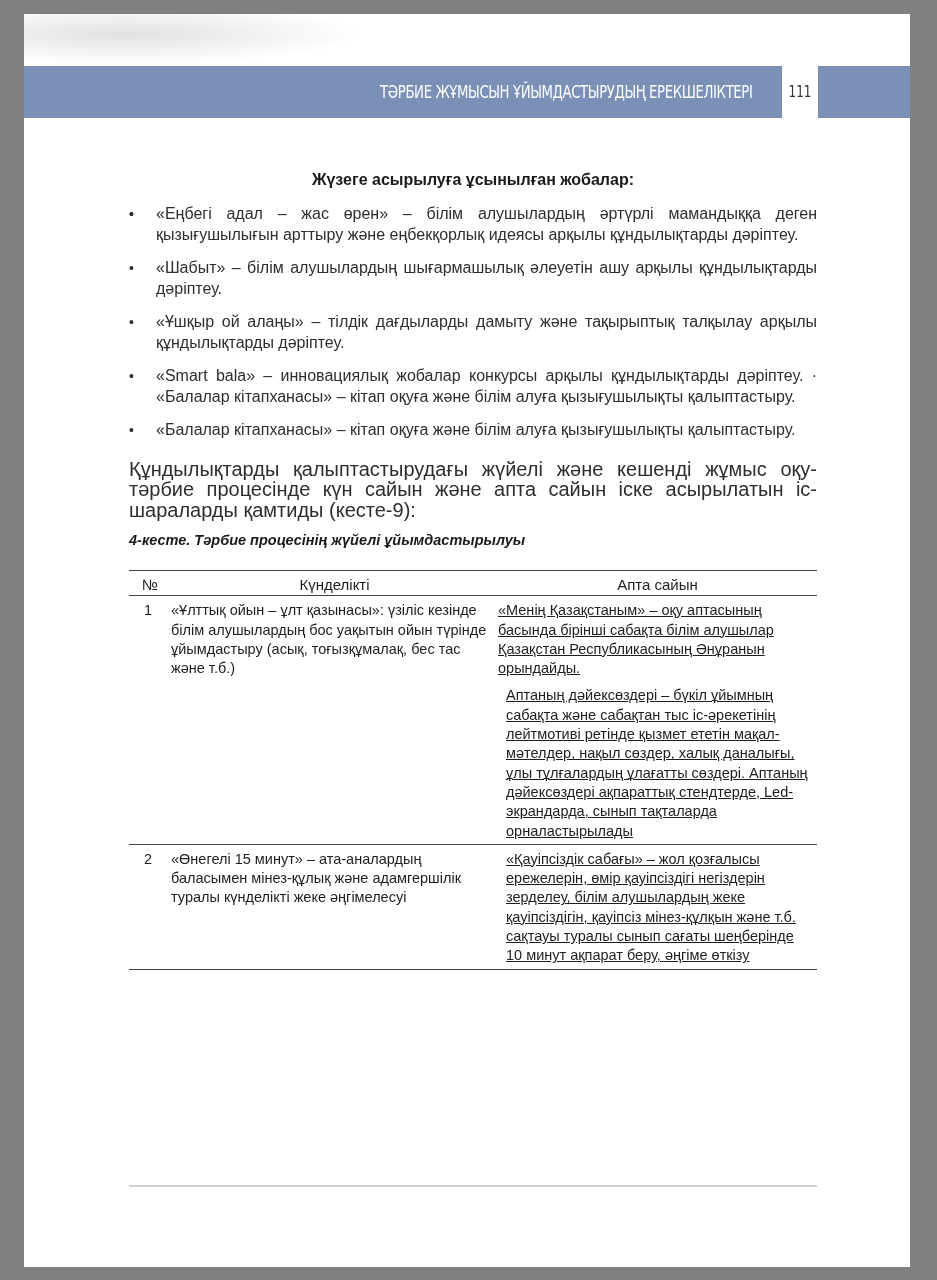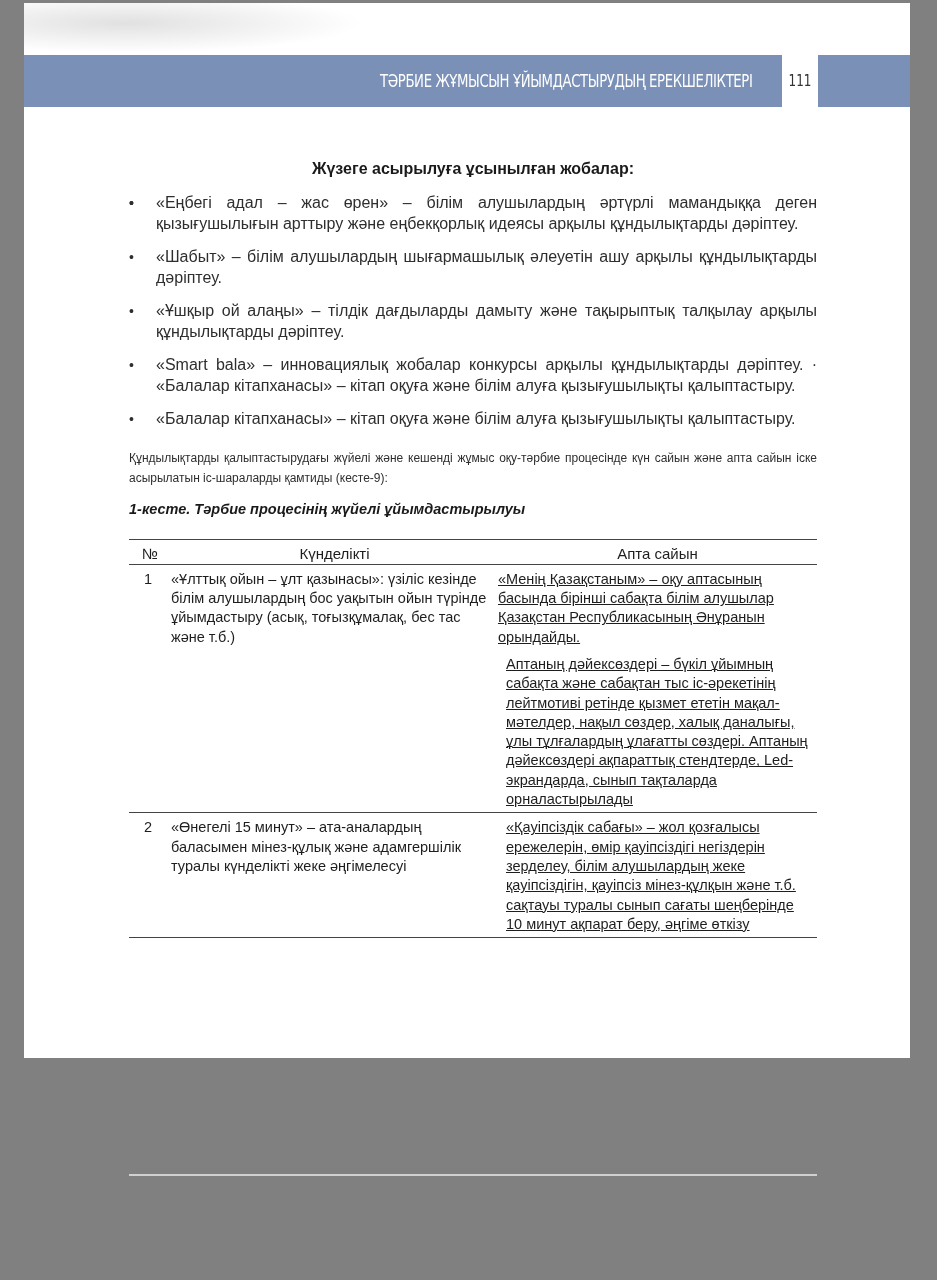--- a/index.html
+++ b/index.html
@@ -6,22 +6,22 @@
   body {
     width: 937px; height: 1280px;
     background: #808080;
     position: relative;
     overflow: hidden;
     font-family: "Liberation Sans", "DejaVu Sans", sans-serif;
     color: #2a2a2a;
   }
   .page {
     position: absolute;
-    left: 24px; top: 3px;
-    width: 886px; height: 1055px;
+    left: 24px; top: 14px;
+    width: 886px; height: 1253px;
     background: #ffffff;
   }
   .page-shadow {
     position: absolute; left: 0; top: 0; width: 340px; height: 50px;
     background: radial-gradient(ellipse at 30% 40%, rgba(200,200,200,0.55), rgba(255,255,255,0) 70%);
   }
   .header-band {
     position: absolute; left: 0; top: 52px;
     width: 758px; height: 52px;
     background: #7a90b7;
@@ -63,21 +63,21 @@
     padding-left: 27px;
     font-size: 16px; line-height: 20.5px;
     text-align: justify;
     margin-bottom: 13px;
     color: #2e2e2e;
   }
   ul.projects li .bullet {
     position: absolute; left: 0; top: 0; font-size: 14px;
   }
   .paragraph {
-    font-size: 12px; line-height: 20.5px; text-align: justify;
+    font-size: 20px; line-height: 20.5px; text-align: justify;
     margin-top: 18px; color: #2e2e2e;
   }
   .table-caption {
     font-weight: bold; font-style: italic; font-size: 14.5px;
     margin-top: 12px; color: #1a1a1a;
   }
   table.schedule {
     margin-top: 22px;
     width: 688px;
     border-collapse: collapse;
@@ -128,21 +128,21 @@
       <li><span class="bullet">•</span></li>
       <li><span class="bullet">•</span><span>«Еңбегі адал – жас өрен» – білім алушылардың әртүрлі мамандыққа деген қызығушылығын арттыру және еңбекқорлық идеясы арқылы құндылықтарды дәріптеу.</span></li>
       <li><span class="bullet">•</span><span>«Шабыт» – білім алушылардың шығармашылық әлеуетін ашу арқылы құндылықтарды дәріптеу.</span></li>
       <li><span class="bullet">•</span><span>«Ұшқыр ой алаңы» – тілдік дағдыларды дамыту және тақырыптық талқылау арқылы құндылықтарды дәріптеу.</span></li>
       <li><span class="bullet">•</span><span>«Smart bala» – инновациялық жобалар конкурсы арқылы құндылықтарды дәріптеу. · «Балалар кітапханасы» – кітап оқуға және білім алуға қызығушылықты қалыптастыру.</span></li>
       <li><span class="bullet">•</span><span>«Балалар кітапханасы» – кітап оқуға және білім алуға қызығушылықты қалыптастыру.</span></li>
     </ul>
 
     <div class="paragraph">Құндылықтарды қалыптастырудағы жүйелі және кешенді жұмыс оқу-тәрбие процесінде күн сайын және апта сайын іске асырылатын іс-шараларды қамтиды (кесте-9):</div>
 
-    <div class="table-caption">1-кесте. Тәрбие процесінің жүйелі ұйымдастырылуы</div>
+    <div class="table-caption">4-кесте. Тәрбие процесінің жүйелі ұйымдастырылуы</div>
 
     <table class="schedule">
       <thead>
         <tr>
           <th class="col-num">№</th>
           <th class="col-daily">Күнделікті</th>
           <th class="col-weekly">Апта сайын</th>
         </tr>
       </thead>
       <tbody>

